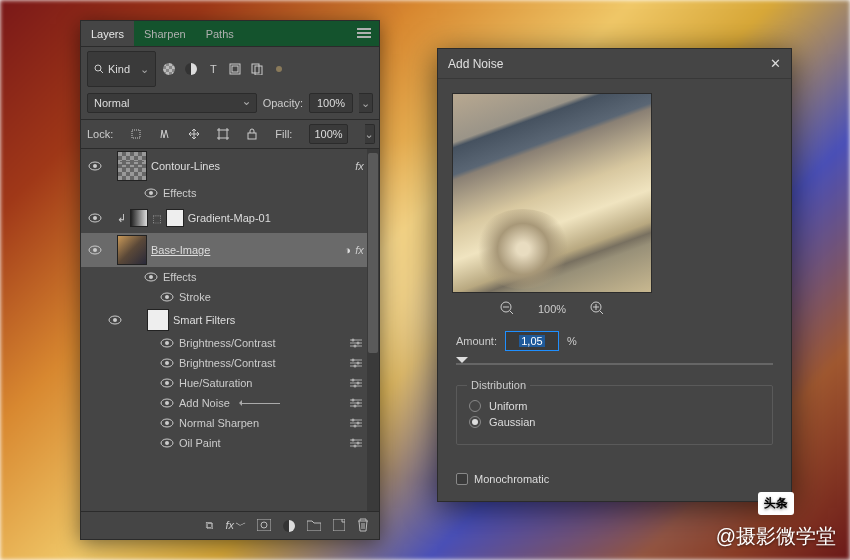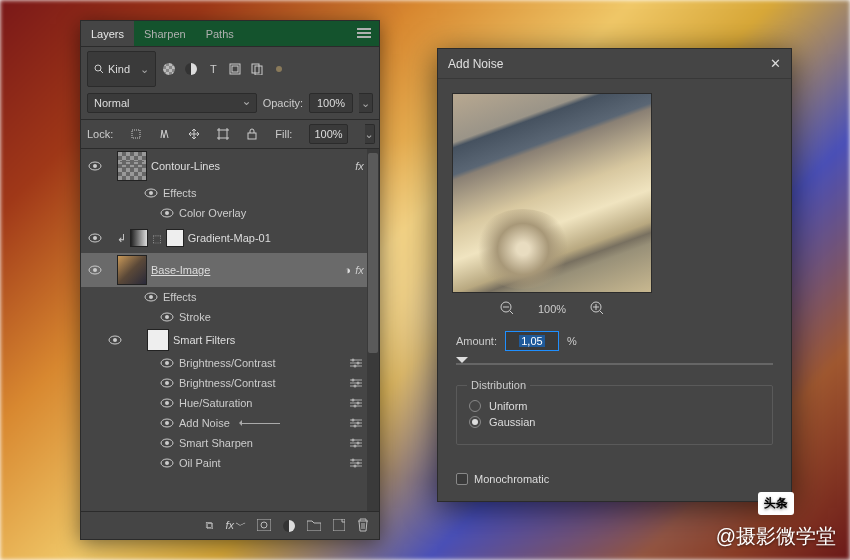--- a/index.html
+++ b/index.html
@@ -207,31 +207,20 @@
       <span style="width:16px"></span>
         <span class="indent" style="width:32px"></span>
       <div class="eye">
           <svg width="14" height="10" viewBox="0 0 14 10">
             <ellipse cx="7" cy="5" rx="6" ry="4" fill="none" stroke="#ccc"></ellipse>
             <circle cx="7" cy="5" r="2"></circle>
           </svg>
         </div>
       <span class="sub-label">Effects</span>
     </div>
-    <div class="sub-row">
-      <span style="width:16px"></span>
-        <span class="indent" style="width:48px"></span>
-      <div class="eye">
-          <svg width="14" height="10" viewBox="0 0 14 10">
-            <ellipse cx="7" cy="5" rx="6" ry="4" fill="none" stroke="#ccc"></ellipse>
-            <circle cx="7" cy="5" r="2"></circle>
-          </svg>
-        </div>
-      <span class="sub-label">Color Overlay</span>
-    </div>
 
     <div class="layer-row">
       <div class="eye">
           <svg width="14" height="10" viewBox="0 0 14 10">
             <ellipse cx="7" cy="5" rx="6" ry="4" fill="none" stroke="#ccc"></ellipse>
             <circle cx="7" cy="5" r="2"></circle>
           </svg>
         </div>
       <span class="indent" style="width:6px"></span>
       <span style="color:#ccc">↲</span>
@@ -377,21 +366,21 @@
       </div>
     <div class="sub-row">
         <span style="width:16px"></span>
         <span class="indent" style="width:48px"></span>
         <div class="eye">
           <svg width="14" height="10" viewBox="0 0 14 10">
             <ellipse cx="7" cy="5" rx="6" ry="4" fill="none" stroke="#ccc"></ellipse>
             <circle cx="7" cy="5" r="2"></circle>
           </svg>
         </div>
-        <span class="sub-label">Smart Sharpen</span>
+        <span class="sub-label">Normal Sharpen</span>
         <div class="filter-icon">
           <svg width="12" height="10" viewBox="0 0 12 10">
             <line x1="0" y1="2" x2="12" y2="2" stroke="#aaa"></line>
             <line x1="0" y1="5" x2="12" y2="5" stroke="#aaa"></line>
             <line x1="0" y1="8" x2="12" y2="8" stroke="#aaa"></line>
             <circle cx="3" cy="2" r="1.5"></circle>
             <circle cx="8" cy="5" r="1.5"></circle>
             <circle cx="5" cy="8" r="1.5"></circle>
           </svg>
         </div>

